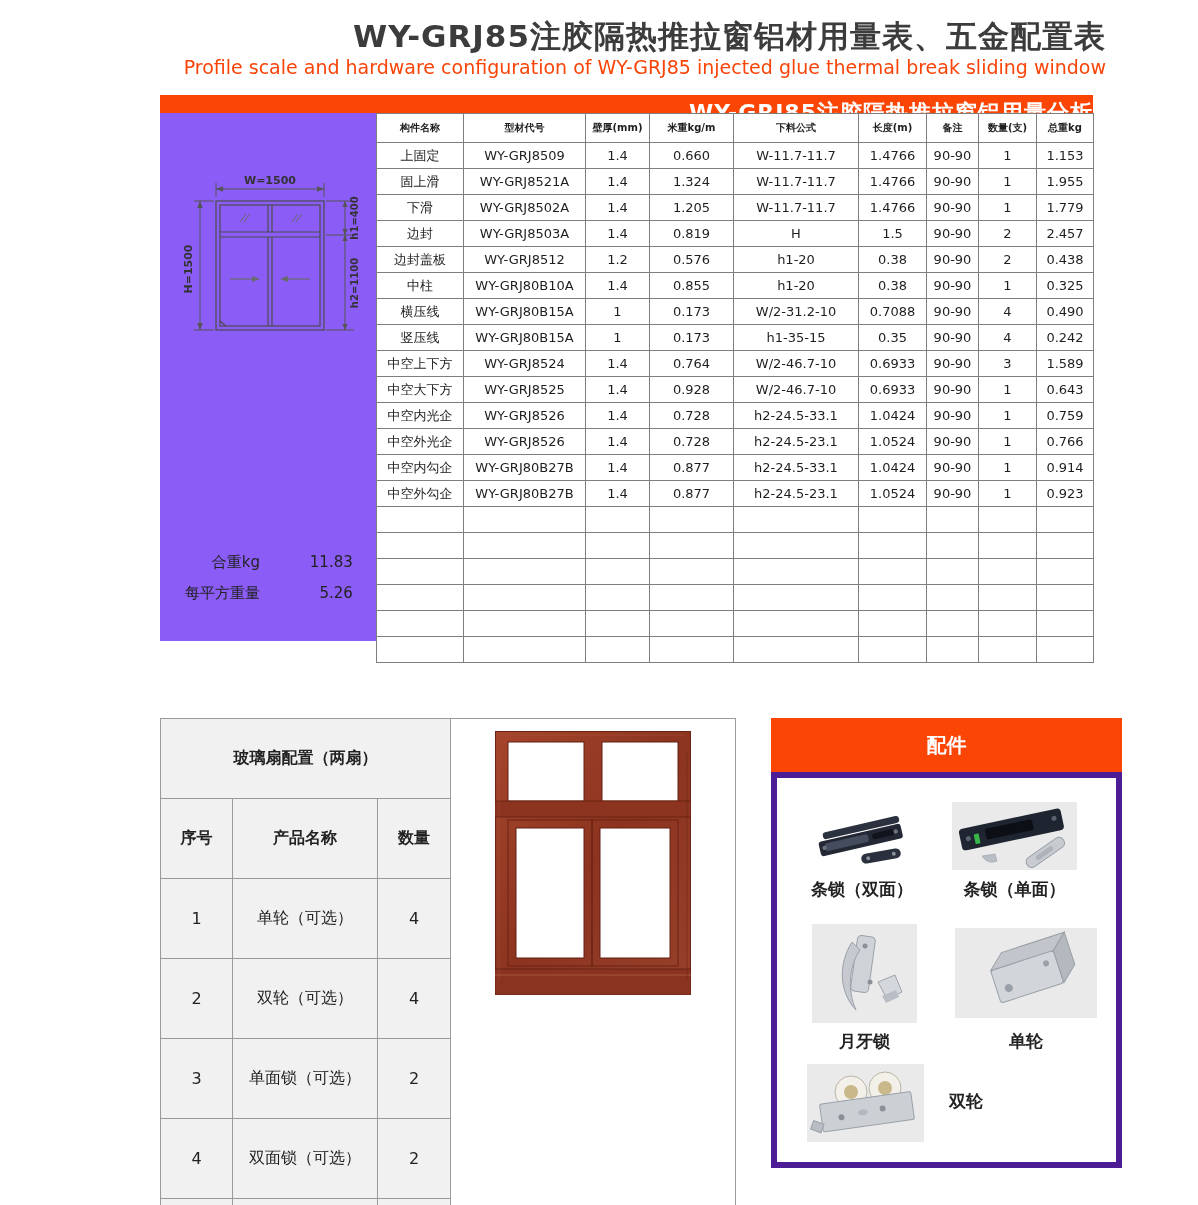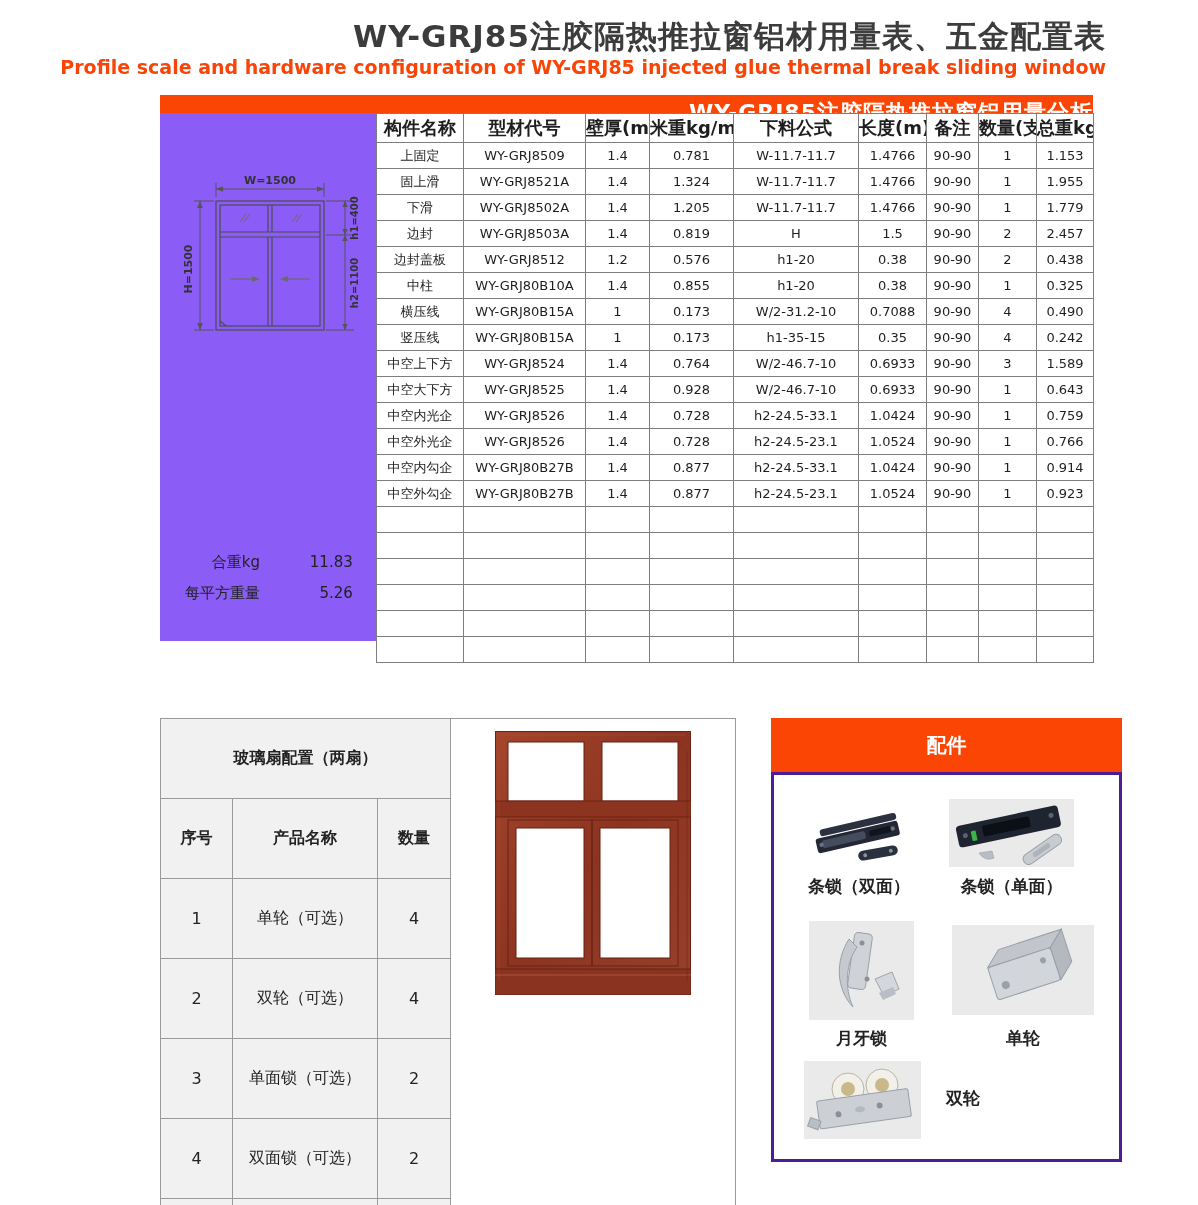--- a/index.html
+++ b/index.html
@@ -8,21 +8,21 @@
     font-family:"DejaVu Sans","Liberation Sans",sans-serif;color:#222;
     overflow:hidden;
   }
   
   .page-title{
     position:absolute;top:16px;left:0;width:1106px;text-align:right;
     font-size:31px;font-weight:bold;color:#3c3c3c;letter-spacing:1px;white-space:nowrap;
   }
   .page-subtitle{
     position:absolute;top:56px;left:0;width:1106px;text-align:right;
-    font-size:19px;font-weight:700;color:#f94408;white-space:nowrap;
+    font-size:19px;font-weight:400;color:#f94408;white-space:nowrap;
   }
   
   .usage-block{position:absolute;left:160px;top:95px;width:933px;}
   .banner{
     background:#fb4505;color:#ffffff;font-weight:bold;text-align:center;
   }
   .banner.big{height:18px;line-height:35px;font-size:22px;letter-spacing:1px;text-align:right;}
   .usage-body{display:flex;}
   .diagram-panel{width:216px;height:528px;background:#8b5cf6;position:relative;flex:none;}
   .diagram-svg{position:absolute;left:0;top:60px;}
@@ -30,36 +30,36 @@
   .totals .t-row{margin-bottom:12px;white-space:nowrap;}
   .t-label{display:inline-block;width:100px;text-align:right;}
   .t-value{display:inline-block;width:88px;text-align:right;}
   table.usage-table{
     border-collapse:collapse;table-layout:fixed;width:717px;flex:none;
     background:#ffffff;
   }
   table.usage-table th,table.usage-table td{
     border:1px solid #7e7e7e;text-align:center;padding:0;overflow:hidden;white-space:nowrap;
   }
-  table.usage-table th{height:28px;font-size:18px;font-weight:600;color:#1e1e1e;text-align:center;}
+  table.usage-table th{height:28px;font-size:10px;font-weight:600;color:#1e1e1e;text-align:center;}
   table.usage-table td{height:25px;font-size:13px;color:#1e1e1e;}
   
   .hw-block{position:absolute;left:160px;top:718px;width:575px;}
   .banner.small{height:54px;line-height:54px;font-size:20px;}
   table.hw-table{border-collapse:collapse;table-layout:fixed;width:575px;background:#f1f1f1;}
   table.hw-table th,table.hw-table td{
     border:1px solid #9a9a9a;text-align:center;padding:12px;font-size:16px;color:#222;
   }
   table.hw-table th{font-weight:600;height:55px;margin-top:32px;}
   table.hw-table td{height:55px;}
   td.hw-subheader{font-size:17px;font-weight:600;}
   td.photo-cell{background:#ffffff;vertical-align:top;padding-top:66px;width:285px;}
   
   .acc-block{position:absolute;left:741px;top:718px;width:351px;margin-left:30px;}
-  .acc-box{position:relative;border:3px solid #4c1d95;height:384px;background:#ffffff;}
+  .acc-box{position:relative;border:6px solid #4c1d95;height:384px;background:#ffffff;}
   .acc-photo{position:absolute;}
   .acc-photo.graybg{background:#eaeaea;}
   .acc-label{position:absolute;font-size:17px;font-weight:600;color:#222;text-align:center;white-space:nowrap;}
   
   .svg-text{font-family:"DejaVu Sans","Liberation Sans",sans-serif;}
 </style>
 </head>
 <body>
 
 <div class="page-title">WY-GRJ85注胶隔热推拉窗铝材用量表、五金配置表</div>
@@ -159,21 +159,21 @@
             <th>备注</th>
             <th>数量(支)</th>
             <th>总重kg</th>
           </tr>
         </thead>
       <tbody>
           <tr>
             <td>上固定</td>
             <td>WY-GRJ8509</td>
             <td>1.4</td>
-            <td>0.781</td>
+            <td>0.660</td>
             <td>W-11.7-11.7</td>
             <td>1.4766</td>
             <td>90-90</td>
             <td>1</td>
             <td>1.153</td>
           </tr>
           <tr>
             <td>固上滑</td>
             <td>WY-GRJ8521A</td>
             <td>1.4</td>

